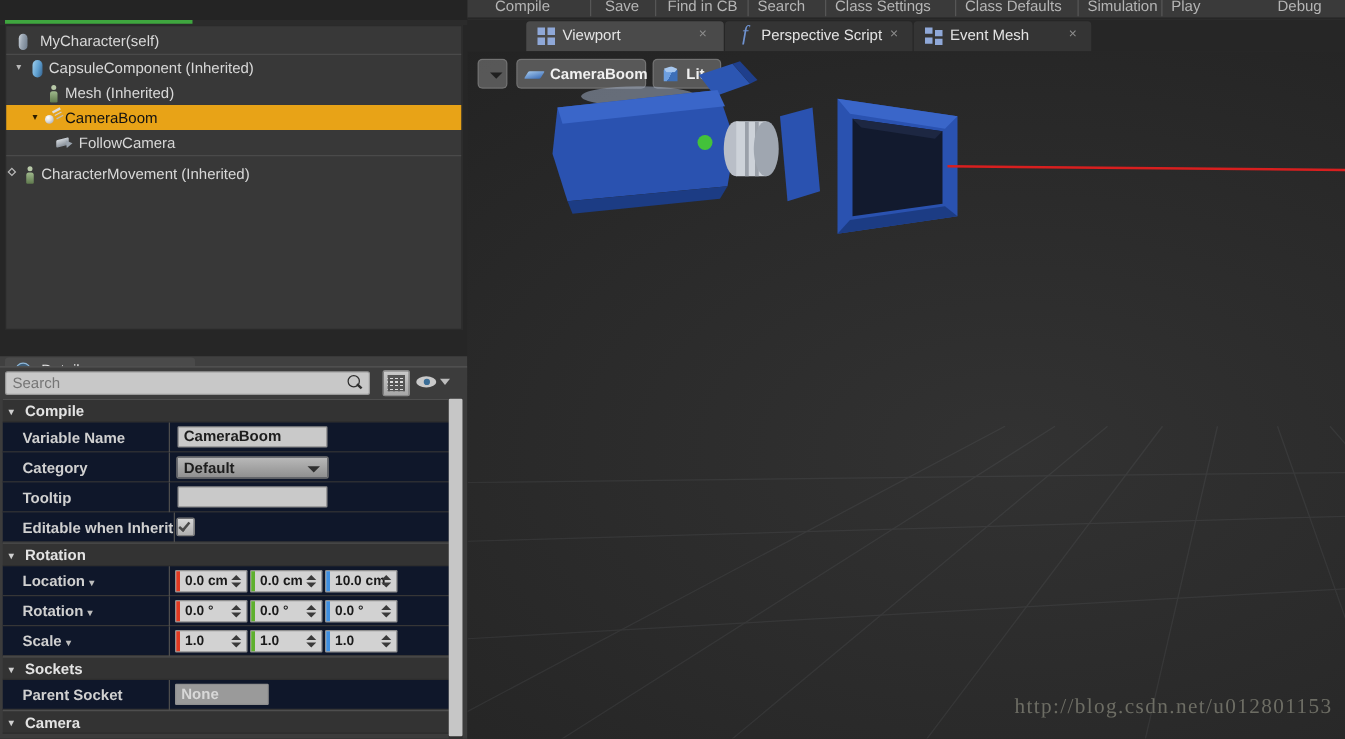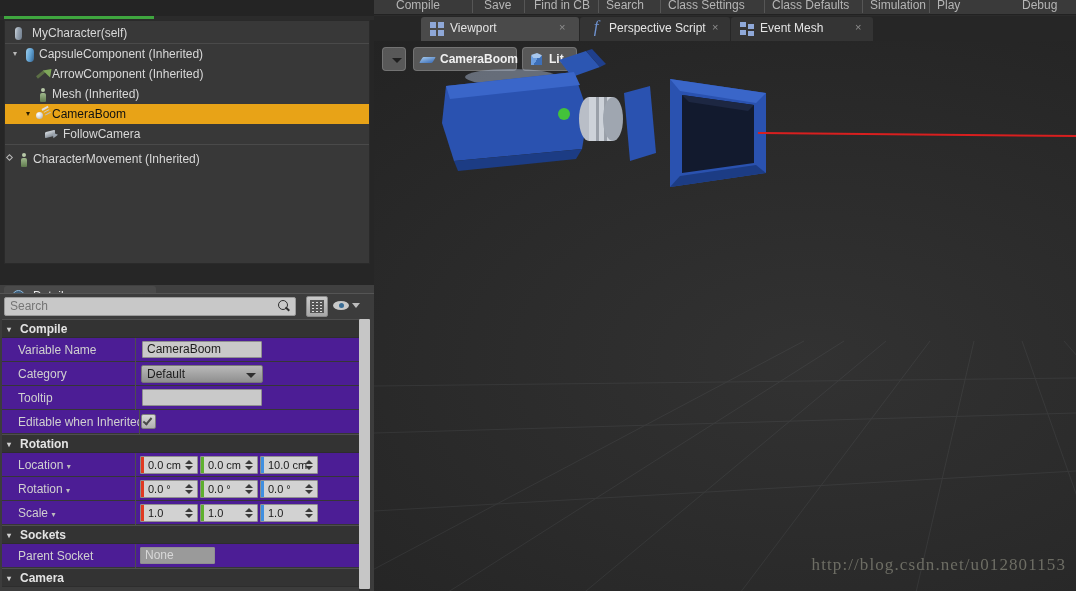--- a/index.html
+++ b/index.html
@@ -234,21 +234,22 @@
     font-size: 12px; font-weight: bold; color: #e3e3e3;
     padding-left: 18px;
     cursor: pointer;
   }
   .cat-header .tw {
     position: absolute; left: 5px; top: 0; font-size: 8px; color: #cfcfcf;
   }
   .prop-row {
     position: relative; height: 24px;
     border-bottom: 1px solid #363636;
-    background: #4c1d95;
+    background: #0f172a;
+    font-weight: bold;
   }
   .prop-label {
     position: absolute; left: 16px; top: 0; height: 24px; line-height: 24px;
     font-size: 12px; color: #d0d0d0;
     width: 118px; overflow: hidden; white-space: nowrap;
   }
   .prop-divider {
     position: absolute; left: 133px; top: 0; width: 1px; height: 24px;
     background: #4d4d4d;
   }
@@ -471,26 +472,20 @@
       </div>
 
       <div class="tree-row">
         <div class="twisty" style="left:3px;">▾</div>
         <div class="ticon" style="left:17px;">
           <div class="ic-capsule"></div>
         </div>
         <div class="tlabel" style="left:34px;">CapsuleComponent (Inherited)</div>
       </div>
 
-      <div class="tree-row">
-        <div class="ticon" style="left:30px;">
-          <div class="ic-arrow"></div>
-        </div>
-        <div class="tlabel" style="left:47px;">ArrowComponent (Inherited)</div>
-      </div>
 
       <div class="tree-row">
         <div class="ticon" style="left:30px;">
           <div class="ic-man"></div>
         </div>
         <div class="tlabel" style="left:47px;">Mesh (Inherited)</div>
       </div>
 
       <div class="tree-row selected">
         <div class="twisty" style="left:16px;">▾</div>

